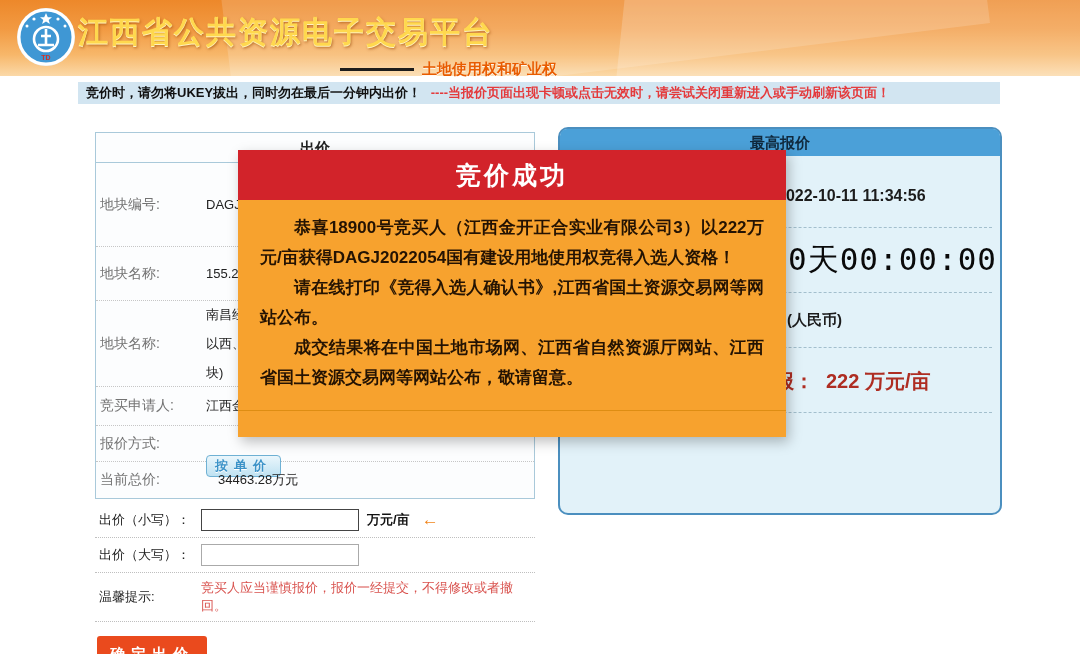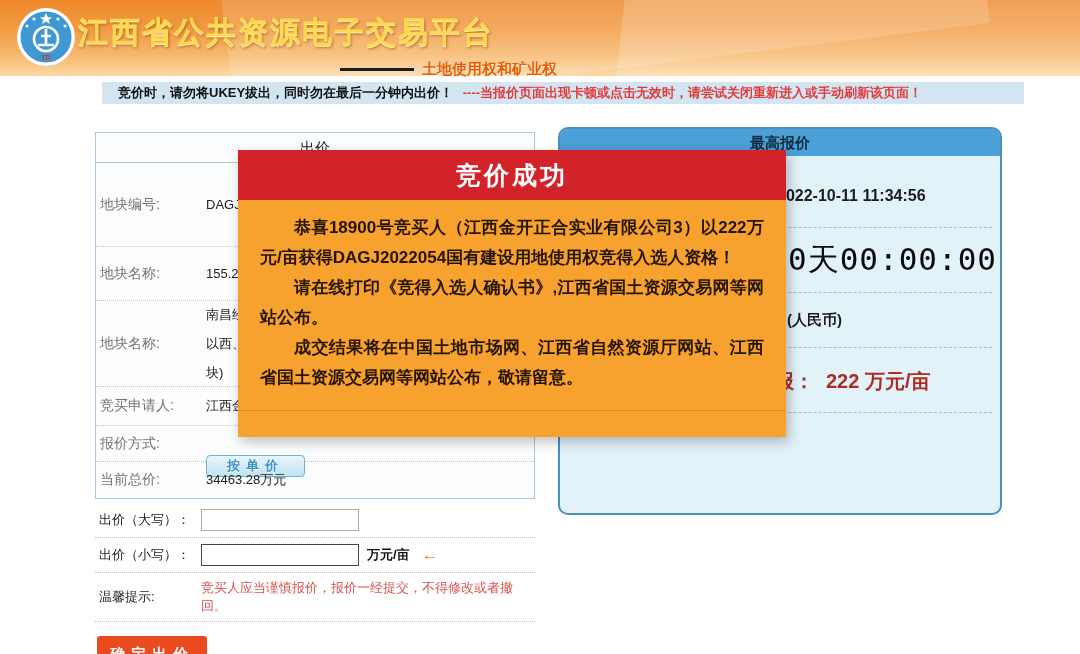--- a/index.html
+++ b/index.html
@@ -18,38 +18,38 @@
     color:#ffd84e;letter-spacing:2px;
     text-shadow:0 1px 0 #fff2bf,1px 2px 3px rgba(150,70,0,.65);white-space:nowrap;}
   .subtitle-row{position:absolute;left:340px;top:60px;display:flex;align-items:center;}
   .subtitle-dash{width:74px;height:3px;background:#1c1c1c;margin-right:8px;}
   .subtitle-text{font-size:15px;font-weight:bold;color:#e85c00;
     text-shadow:0 1px 0 rgba(255,255,255,.85);white-space:nowrap;}
 
   
   .notice-bar{position:absolute;left:78px;top:82px;width:922px;height:22px;
     background:#d2e5f1;font-size:13px;font-weight:bold;line-height:22px;
-    padding-left:16px;box-sizing:border-box;white-space:nowrap;overflow:hidden;margin-left:24px;}
+    padding-left:8px;box-sizing:border-box;white-space:nowrap;overflow:hidden;}
   .notice-black{color:#111;}
   .notice-red{color:#e43a3c;margin-left:6px;}
 
   
   .bid-panel{position:absolute;left:95px;top:132px;width:440px;background:#fcfdfe;
     border:1px solid #a9c9da;box-sizing:border-box;z-index:1;}
   .panel-title-row{height:29px;border-bottom:1px solid #a9c9da;text-align:center;
-    font-weight:normal;font-size:15px;line-height:30px;color:#222;}
+    font-weight:bold;font-size:15px;line-height:30px;color:#222;}
   .field-row{display:flex;align-items:center;border-bottom:1px dotted #c6c6c6;
     padding:0 4px 0 4px;box-sizing:border-box;}
   .field-row:last-child{border-bottom:none;}
   .field-label{width:106px;flex:none;color:#737373;font-size:14px;}
   .field-value{font-size:13px;color:#222;}
   .r1{height:84px;} .r2{height:54px;} .r3{height:86px;} .r4{height:39px;}
-  .r5{height:36px;} .r6{height:36px;}
+  .r5{height:36px;} .r6{height:36px;gap:12px;}
   .name-lines div{line-height:29px;}
-  .quote-badge{display:inline-block;padding:1px 20px;border:1px solid #6fb1d4;
+  .quote-badge{display:inline-block;padding:1px 8px;border:1px solid #6fb1d4;
     border-radius:4px;background:linear-gradient(to bottom,#eaf6fc,#bfe2f2);
     color:#3c93c8;font-weight:bold;font-size:13px;letter-spacing:6px;
     text-shadow:0 1px 0 #fff;cursor:default;margin-top:44px;}
 
   
   .bid-form{position:absolute;left:95px;top:503px;width:440px;z-index:1;}
   .form-row{display:flex;align-items:center;border-bottom:1px dotted #bfbfbf;
     padding:6px 4px;box-sizing:border-box;}
   .form-label{width:102px;flex:none;color:#222;font-size:13px;}
   .bid-input{width:150px;height:20px;border:1px solid #444;background:#fff;
@@ -157,28 +157,28 @@
   </div>
 
   <div class="field-row r6">
     <span class="field-label">当前总价:</span>
     <span class="field-value">34463.28万元</span>
   </div>
 </div>
 
 <div class="bid-form">
   <div class="form-row">
-    <span class="form-label">出价（大写）：</span>
-    <input class="bid-input light" type="text" style="">
-  </div>
-  <div class="form-row">
     <span class="form-label">出价（小写）：</span>
     <input class="bid-input" type="text" style="">
     <span class="unit-label">万元/亩</span>
     <span class="arrow-icon">←</span>
+  </div>
+  <div class="form-row">
+    <span class="form-label">出价（大写）：</span>
+    <input class="bid-input light" type="text" style="">
   </div>
   <div class="form-row">
     <span class="form-label">温馨提示:</span>
     <span class="tip-text">竞买人应当谨慎报价，报价一经提交，不得修改或者撤回。</span>
   </div>
   <button class="submit-btn">确定出价</button>
 </div>
 
 <div class="highest-panel">
   <div class="highest-header">最高报价</div>

